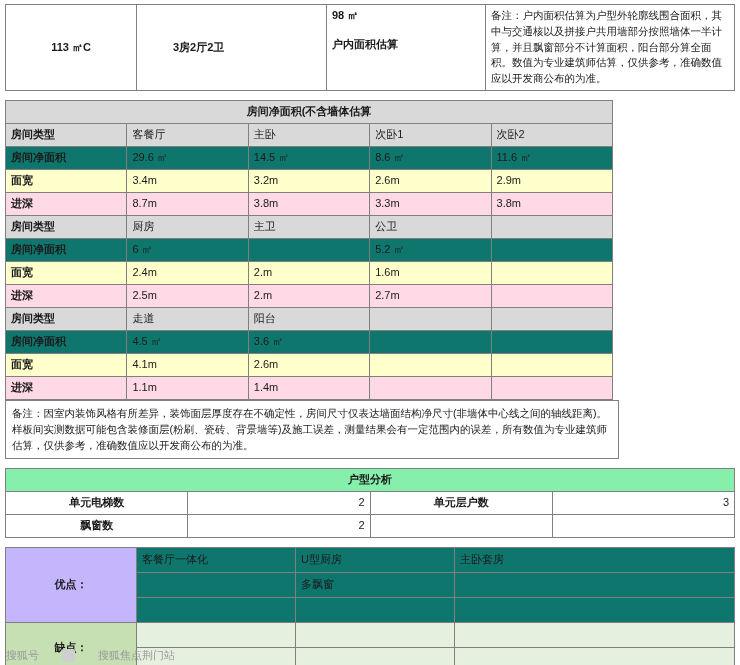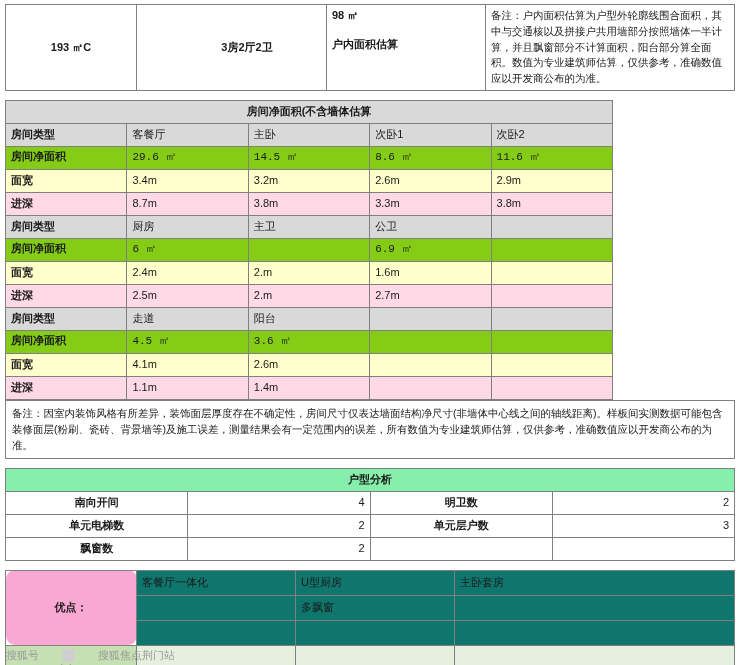--- a/index.html
+++ b/index.html
@@ -34,21 +34,21 @@
     word-wrap: break-word;
   }
 
   
   .t-top {
     width: 730px;
     margin: 4px 5px 0 5px;
   }
   .t-top td { height: 62px; }
   .t-top .c1 { width: 120px; text-align: center; }
-  .t-top .c2 { width: 148px; text-align: center; padding-left: 36px; }
+  .t-top .c2 { width: 148px; text-align: left; padding-left: 36px; }
   .t-top .c3 { width: 148px; vertical-align: top; }
   .t-top .c4 { vertical-align: top; font-size: 10.5px; line-height: 1.5; }
   .bold { font-weight: bold; }
 
   
   .t-room {
     width: 608px;
     margin: 9px 5px 0 5px;
   }
   .t-room td { height: 16px; }
@@ -56,27 +56,27 @@
     width: 113px;
     font-weight: bold;
   }
   .t-room .val { width: 154px; }
   .hdr-title {
     background: #d9d9d9;
     text-align: center;
     font-weight: bold;
   }
   .row-type  td { background: #d9d9d9; }
-  .row-net   td { background: #84cc16; font-family: Liberation Mono, monospace; }
+  .row-net   td { background: #0f766e; }
   .row-width td { background: #ffffcc; }
   .row-depth td { background: #ffd9e6; }
 
   
   .t-remark {
-    width: 730px;
+    width: 614px;
     margin: 0 16px 0 5px;
   }
   .t-remark td {
     font-size: 10.5px;
     line-height: 1.55;
     padding: 4px 6px;
   }
 
   
   .t-analysis {
@@ -99,21 +99,21 @@
     width: 730px;
     margin: 9px 5px 0 5px;
   }
   .t-proscons td { height: 18px; }
   .t-proscons .pc-lbl {
     width: 120px;
     text-align: center;
     font-weight: bold;
   }
   .t-proscons .col { width: 148px; }
-  .pros-lbl { background: #f9a8d4; border-radius: 9px; }
+  .pros-lbl { background: #c4b5fd; }
   .pros-cell { background: #0f766e; }
   .cons-lbl { background: #c6e0b4; }
   .cons-cell { background: #e6f0de; }
 
   
   .footer {
     position: absolute;
     left: 6px;
     bottom: 2px;
     display: flex;
@@ -130,21 +130,21 @@
   }
 </style>
 </head>
 <body>
 
 <div class="page">
 
   <table class="t-top">
     <tbody>
         <tr>
-      <td class="c1 bold">193 ㎡C</td>
+      <td class="c1 bold">113 ㎡C</td>
       <td class="c2 bold">3房2厅2卫</td>
       <td class="c3">
         <div class="bold">98 ㎡</div>
         <div style="height:14px"></div>
         <div class="bold">户内面积估算</div>
       </td>
       <td class="c4">备注：户内面积估算为户型外轮廓线围合面积，其中与交通核以及拼接户共用墙部分按照墙体一半计算，并且飘窗部分不计算面积，阳台部分算全面积。数值为专业建筑师估算，仅供参考，准确数值应以开发商公布的为准。</td>
     </tr>
   </tbody>
     </table>
@@ -188,21 +188,21 @@
       <td class="lbl">房间类型</td>
       <td class="val">厨房</td>
       <td class="val">主卫</td>
       <td class="val">公卫</td>
       <td class="val"></td>
     </tr>
     <tr class="row-net">
       <td class="lbl">房间净面积</td>
       <td class="val">6 ㎡</td>
       <td class="val"></td>
-      <td class="val">6.9 ㎡</td>
+      <td class="val">5.2 ㎡</td>
       <td class="val"></td>
     </tr>
     <tr class="row-width">
       <td class="lbl">面宽</td>
       <td class="val">2.4m</td>
       <td class="val">2.m</td>
       <td class="val">1.6m</td>
       <td class="val"></td>
     </tr>
     <tr class="row-depth">
@@ -251,26 +251,20 @@
     </tr>
   </tbody>
     </table>
 
   <table class="t-analysis">
     <tbody>
         <tr>
       <td class="title" colspan="4">户型分析</td>
     </tr>
     <tr>
-      <td class="a1">南向开间</td>
-      <td class="a2">4</td>
-      <td class="a3">明卫数</td>
-      <td class="a4">2</td>
-    </tr>
-    <tr>
       <td class="a1">单元电梯数</td>
       <td class="a2">2</td>
       <td class="a3">单元层户数</td>
       <td class="a4">3</td>
     </tr>
     <tr>
       <td class="a1">飘窗数</td>
       <td class="a2">2</td>
       <td class="a3"></td>
       <td class="a4"></td>

